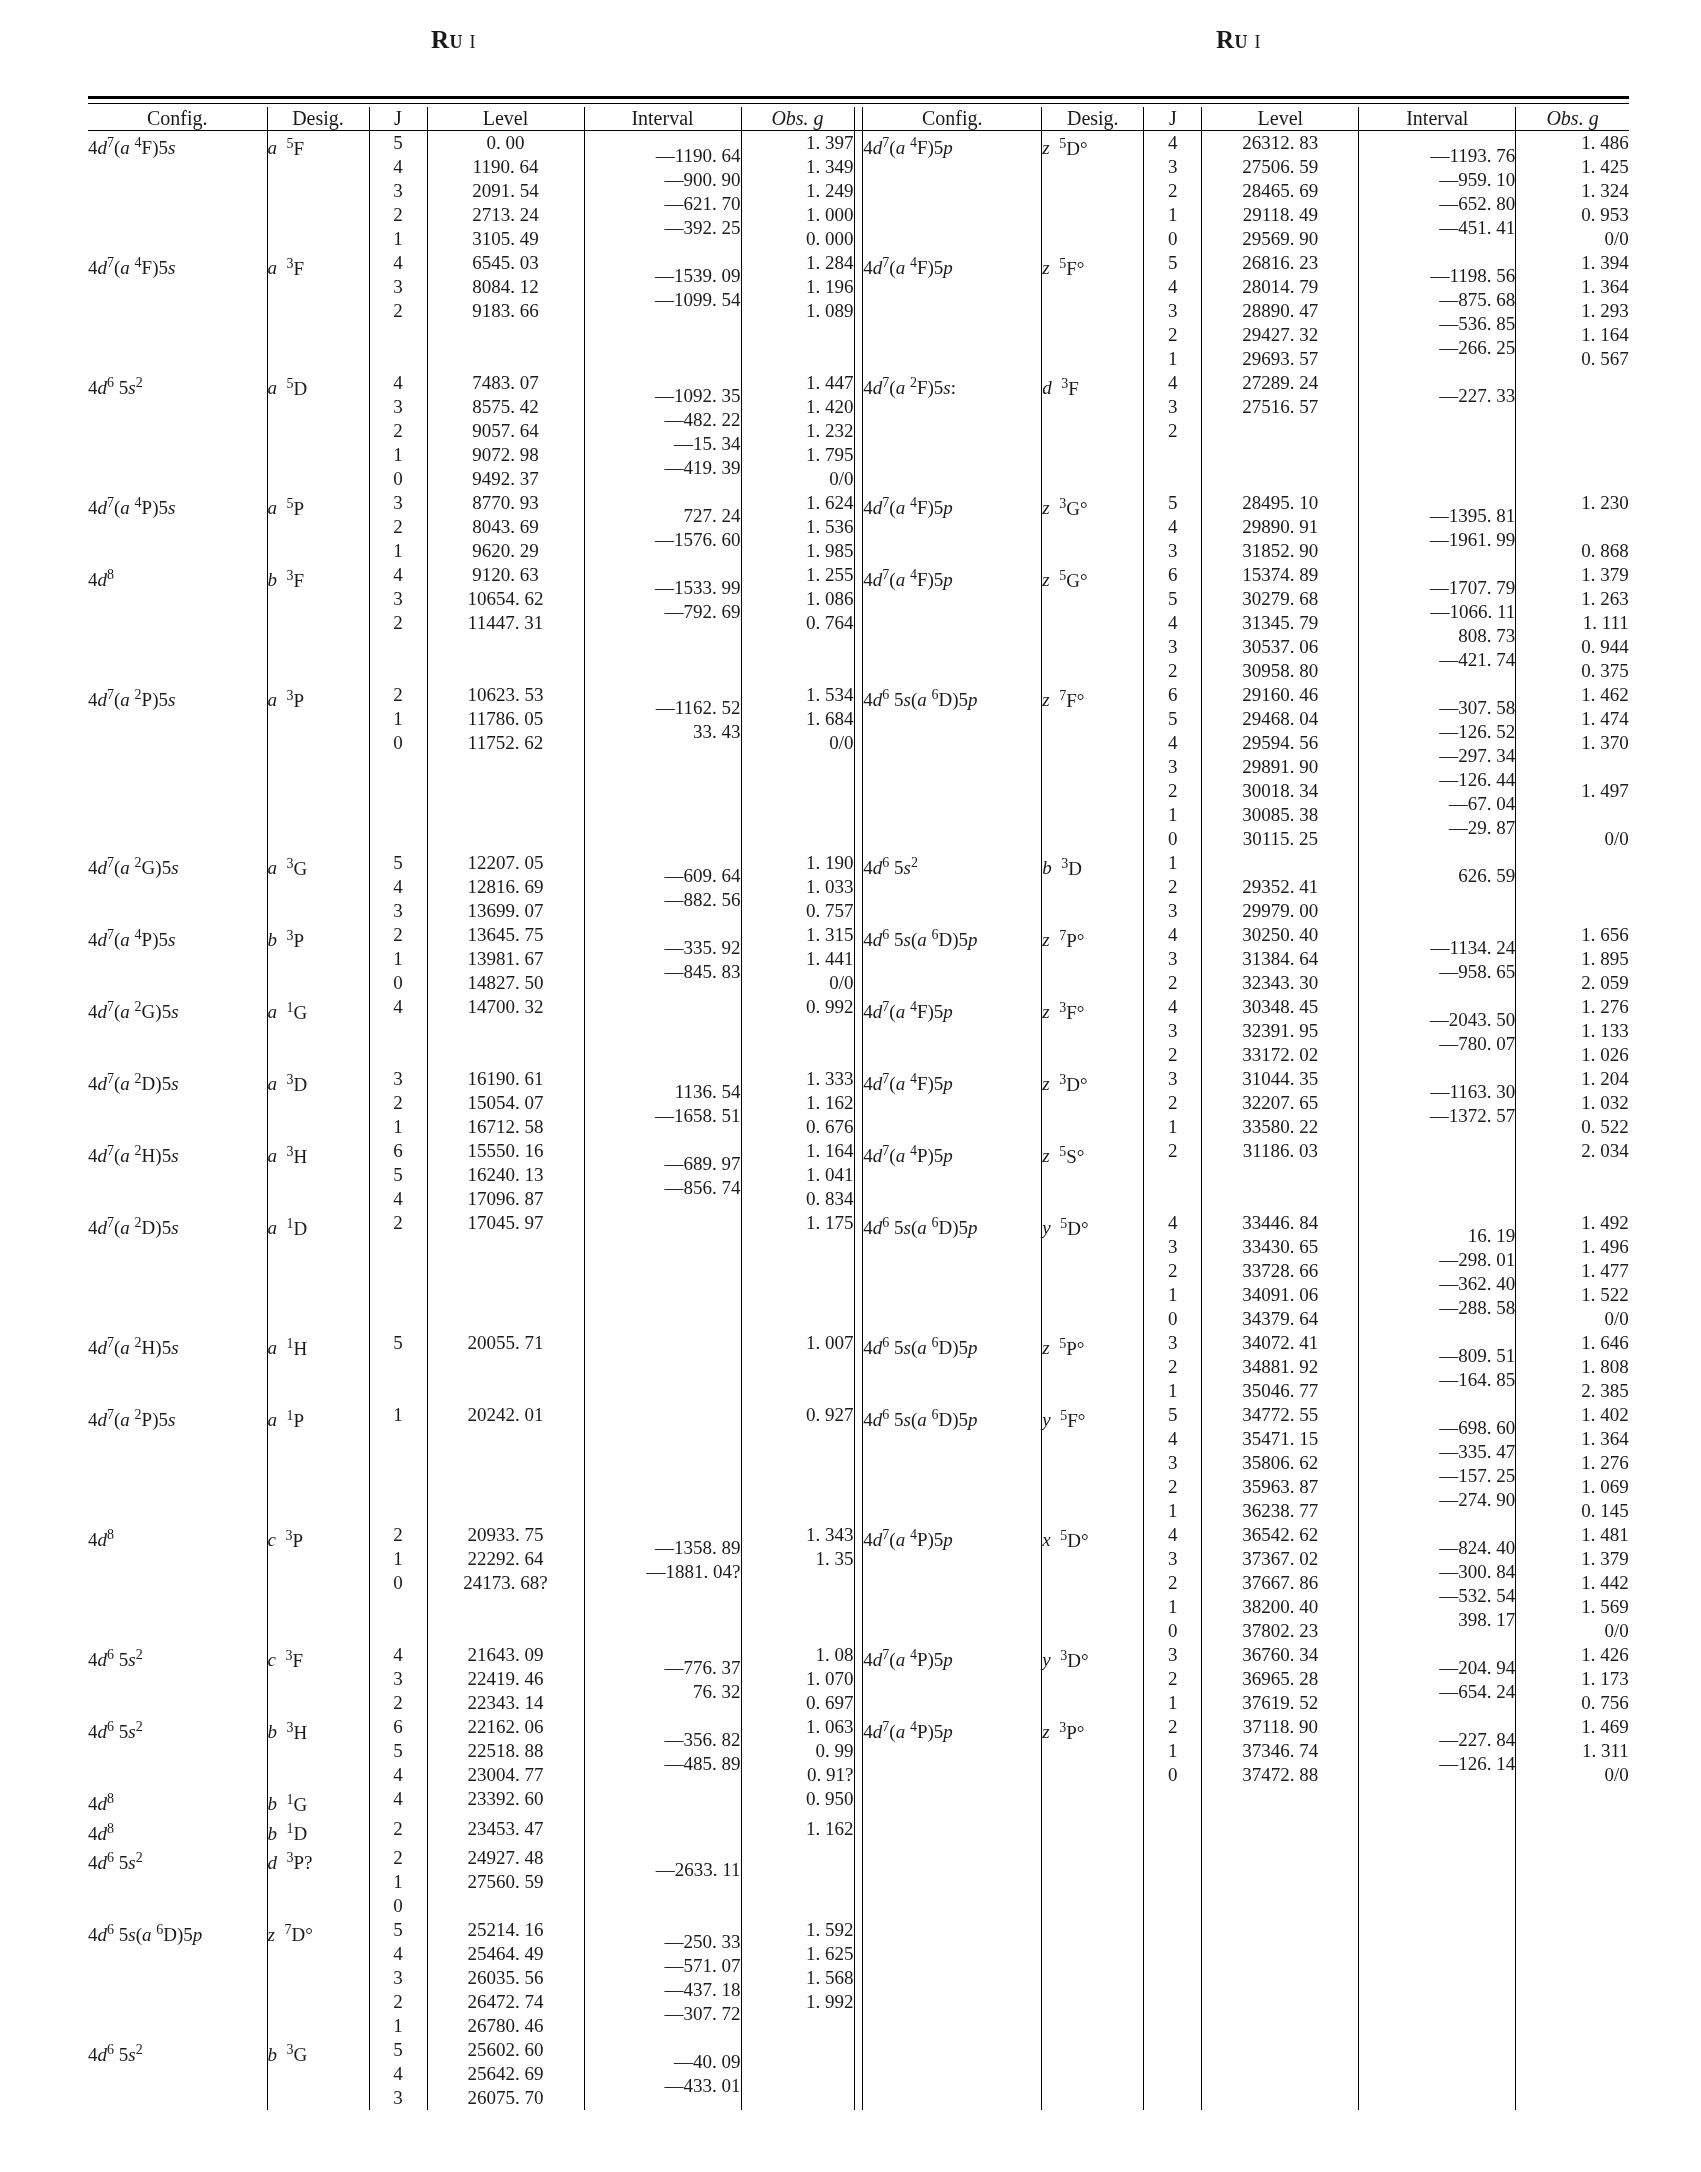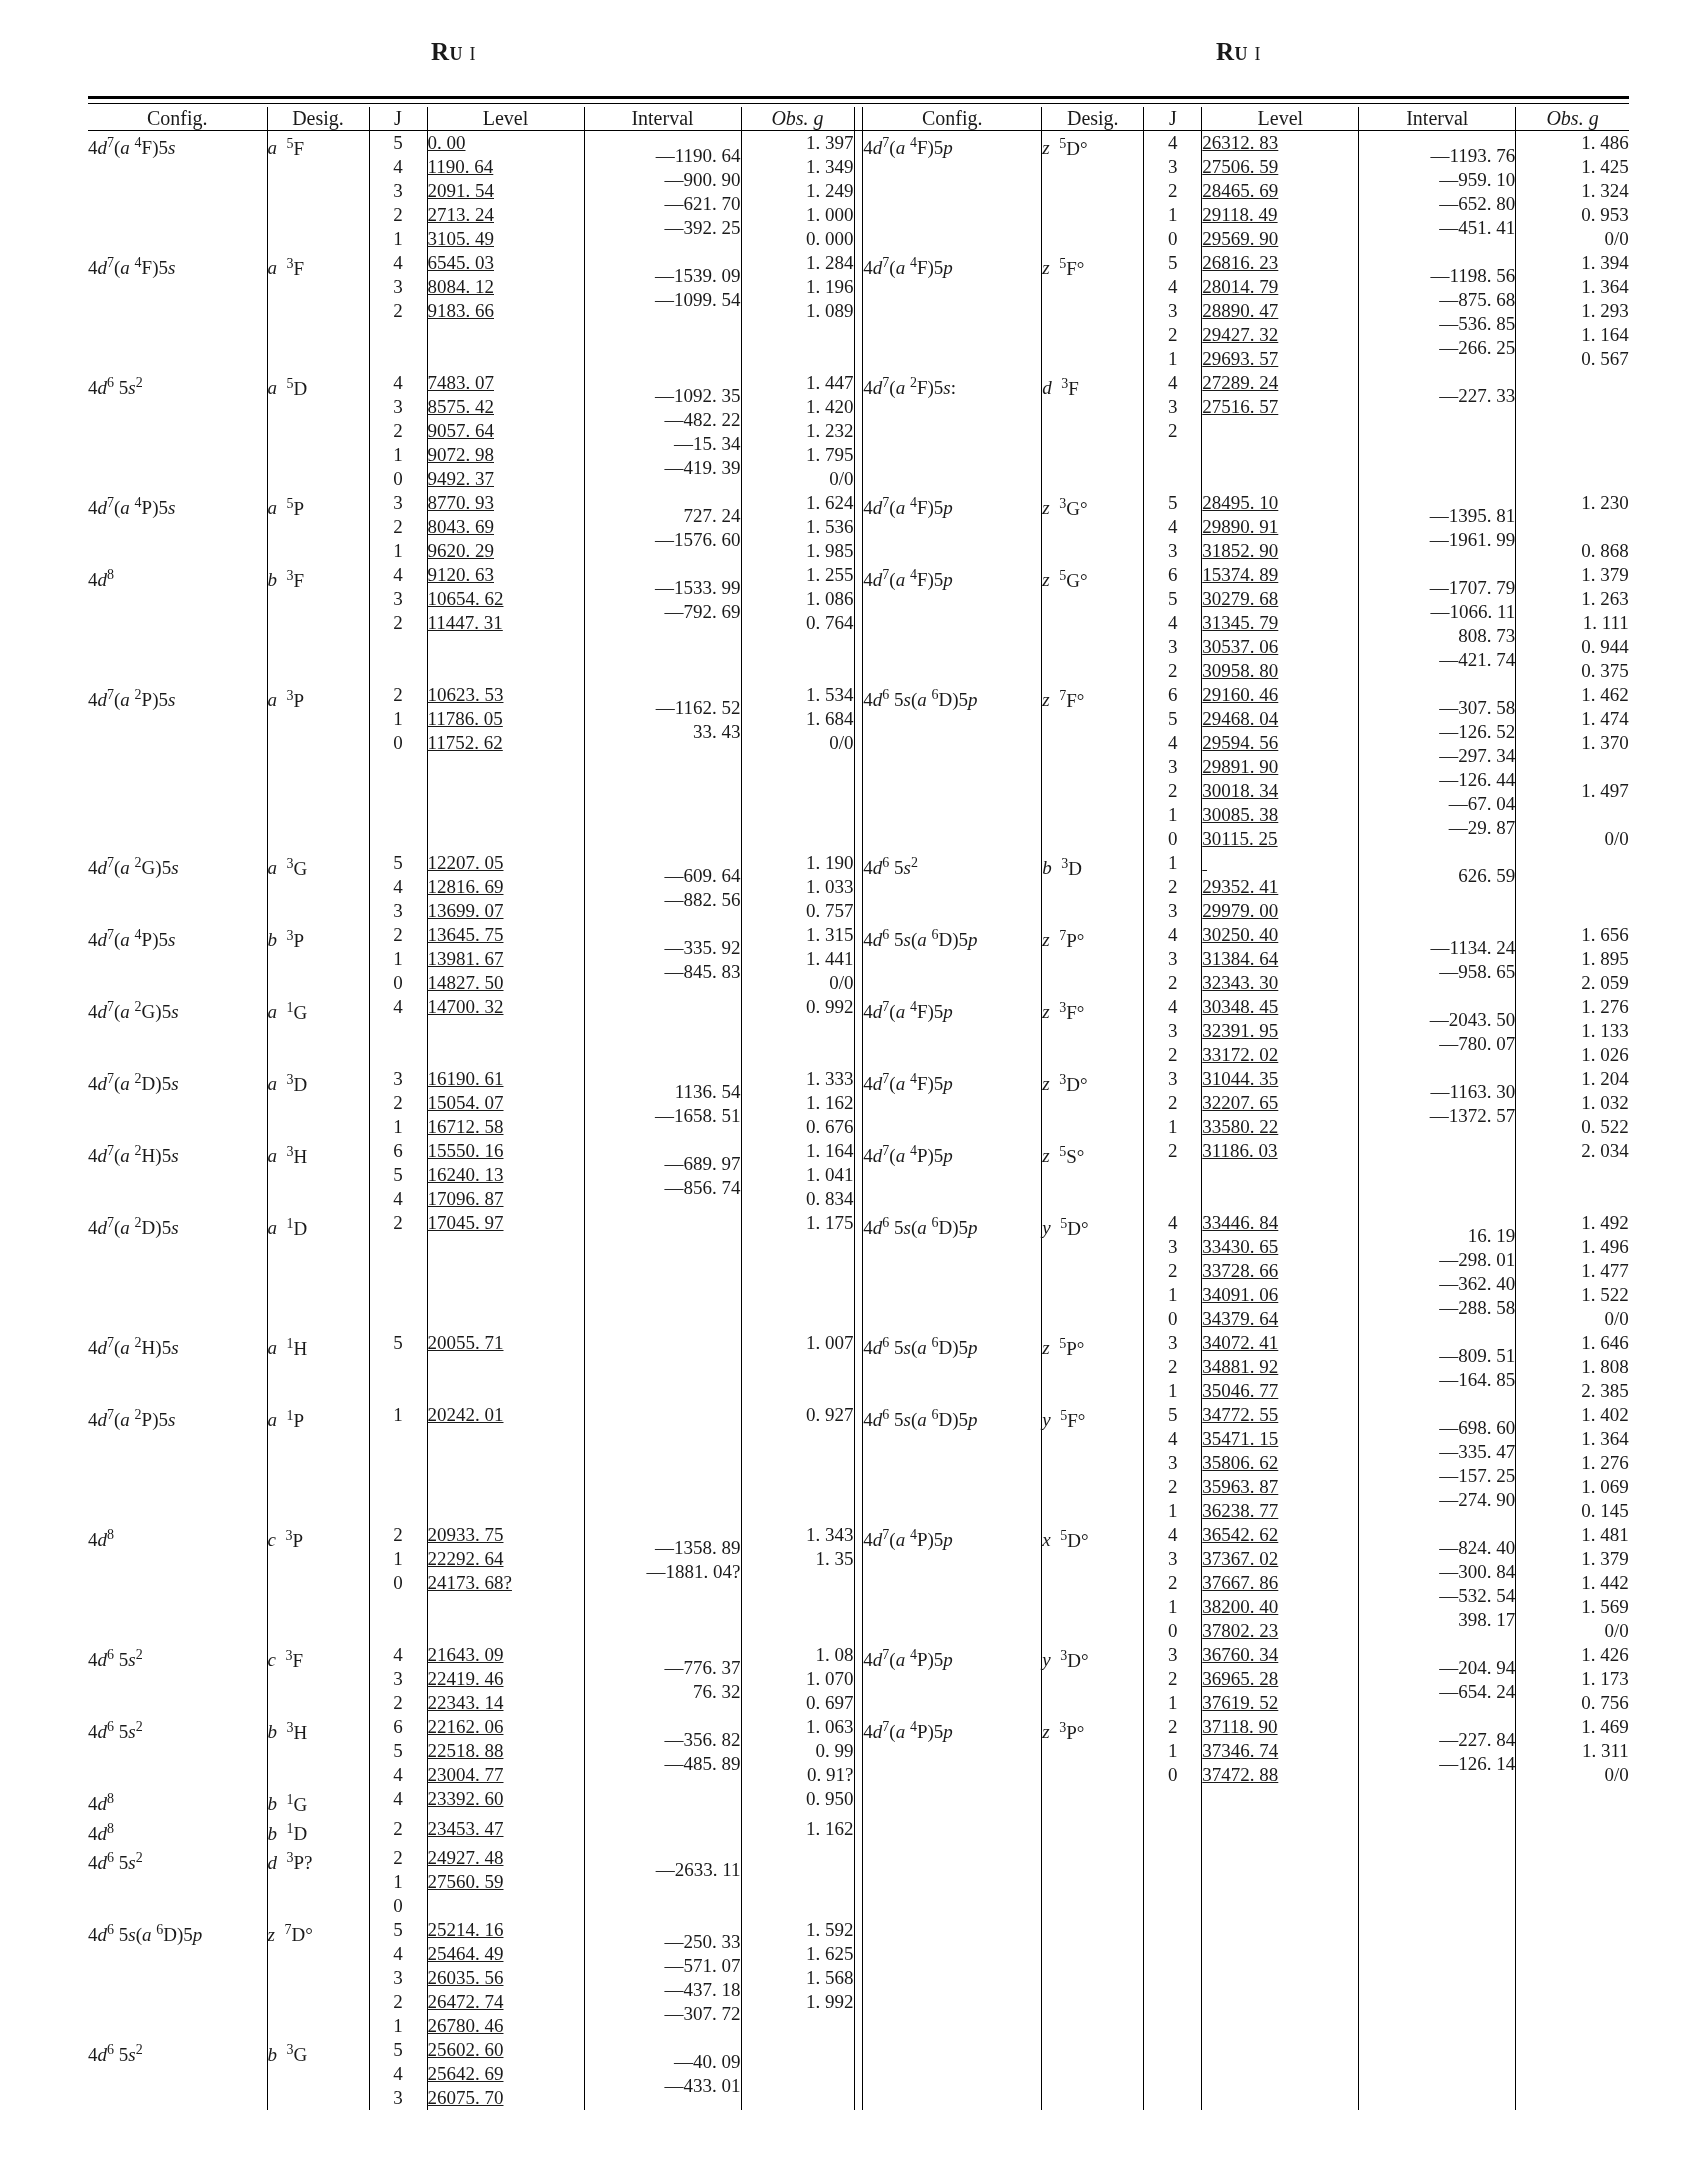--- a/index.html
+++ b/index.html
@@ -17,21 +17,21 @@
   }
   .page {
     position: absolute;
     left: 0; top: 0;
     width: 1702px;
     height: 2172px;
     padding: 0;
   }
   .headers {
     position: absolute;
-    top: 38px;
+    top: 26px;
     left: 0;
     width: 1560px;
     height: 37px;
   }
   .run-head {
     position: absolute;
     font-size: 25px;
     font-variant: small-caps;
     letter-spacing: 0.4px;
   }
@@ -92,21 +92,21 @@
   .cfg i { font-style: italic; }
   .cfg sup { font-size: 14px; vertical-align: super; }
   .desig {
     text-align: left;
     padding-left: 22px;
     white-space: nowrap;
   }
   .desig .let { font-style: italic; }
   .desig .term sup { font-size: 14px; vertical-align: super; }
   .jcol { text-align: center; }
-  .lvl { text-align: left; padding-right: 26px; white-space: nowrap; text-decoration: underline; }
+  .lvl { text-align: center; padding-right: 26px; white-space: nowrap; }
   .intv { text-align: right; padding-right: 25px; white-space: nowrap; }
   .gcol { text-align: right; padding-right: 22px; white-space: nowrap; }
 
   .stack span { display: block; }
   .sep-cell {
     border-left: 1.5px solid #000;
     border-right: 1.5px solid #000;
     width: 8.8px;
   }
 </style>

